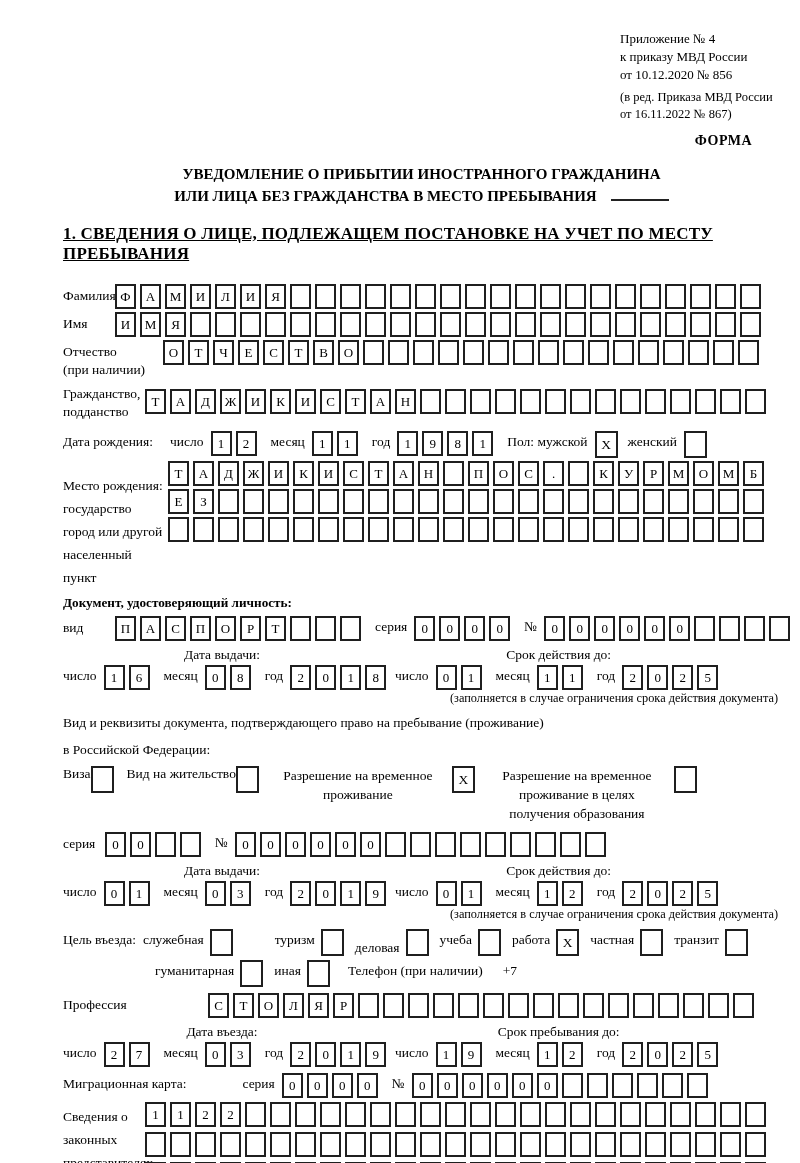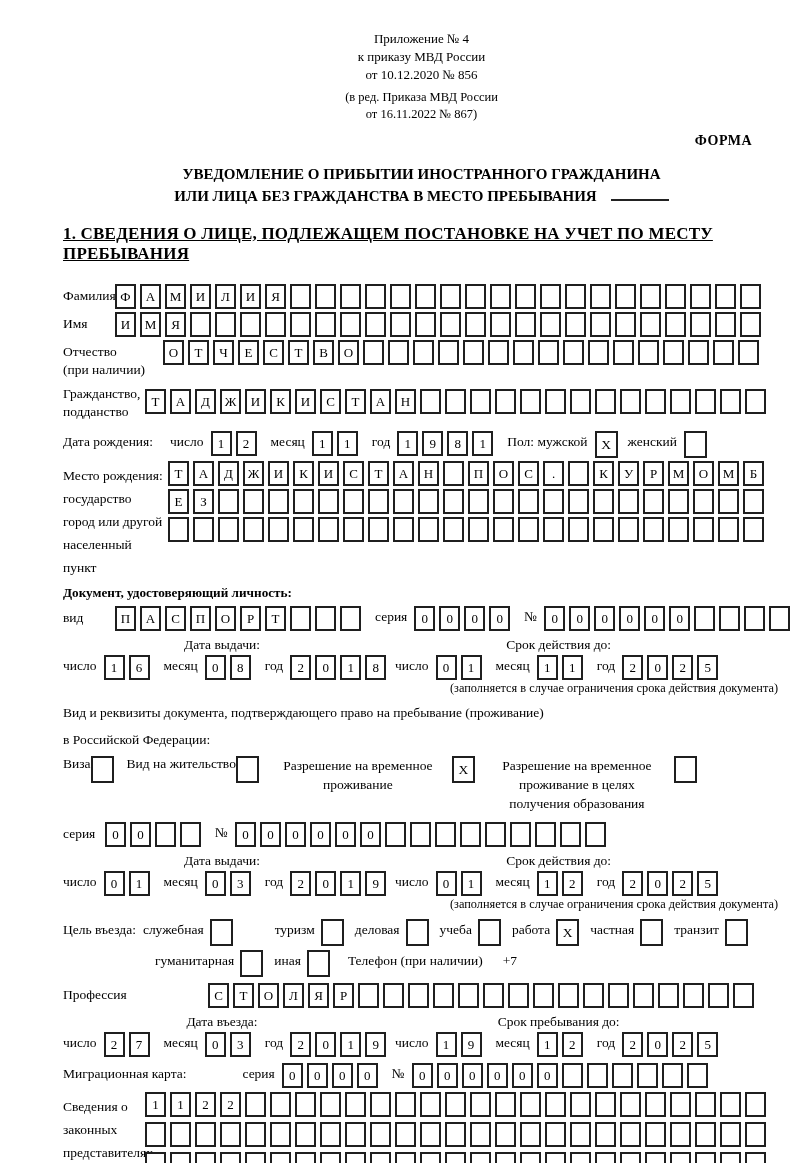--- a/index.html
+++ b/index.html
@@ -1,31 +1,31 @@
 <!DOCTYPE html>
 <html><head>
 <meta charset="utf-8">
 <style>
   html,body{margin:0;padding:0;background:#fff;}
   body{width:800px;height:1163px;color:#000;font-family:"Liberation Serif",serif;font-size:13.5px;overflow:hidden;}
   .page{padding:30px 20px 0 63px;position:relative;}
 
   
-  .hdr-right{line-height:18px;font-size:13px;text-align:center;}
+  .hdr-right{margin-left:557px;line-height:18px;font-size:13px;}
   .hdr-right .rev{margin-top:5px;font-size:12.5px;line-height:17px;}
   .forma{margin-top:10px;padding-right:28px;text-align:right;font-weight:bold;font-size:14px;letter-spacing:.5px;}
 
   .title{margin-top:14px;text-align:center;font-weight:bold;font-size:15px;line-height:22px;}
   .blank-line{display:inline-block;width:58px;border-bottom:2px solid #222;margin-left:14px;vertical-align:baseline;}
   .sec{margin-top:17px;font-weight:bold;font-size:17px;letter-spacing:.2px;text-decoration:underline;}
 
   .form-body{margin-top:20px;}
   .row{display:flex;align-items:flex-start;margin-bottom:3px;}
   .lab{flex-shrink:0;line-height:18px;padding-top:3px;}
-  .w52{width:52px;}.w100{width:100px;}.w82{width:82px;}.w105{width:105px;}.w145{width:145px;}.w42{width:42px;}
+  .w52{width:52px;}.w100{width:100px;}.w82{width:82px;}.w105{width:105px;margin-top:10px;}.w145{width:145px;}.w42{width:42px;}
   .cells{white-space:nowrap;}
   .cell{display:inline-block;width:17px;height:21px;border:2px solid #1f1f1f;margin-right:4px;text-align:center;line-height:21px;font-size:13px;vertical-align:top;background:#fff;}
   .checkbox{display:inline-block;width:19px;height:23px;border:2px solid #1f1f1f;text-align:center;line-height:23px;font-size:13.5px;vertical-align:top;background:#fff;flex-shrink:0;}
 
   .inline-row{display:flex;align-items:flex-start;margin-bottom:3px;flex-wrap:nowrap;}
   .dl{margin:3px 7px 0 10px;white-space:nowrap;}
   .dl.first{margin-left:0;}
 
   .mb10{margin-bottom:10px;align-items:center;}
 
@@ -238,21 +238,21 @@
       <span class="p-opts">
           <span class="opt">
             <span style="margin-top: 3px;">служебная</span>
             <span class="checkbox"></span>
           </span>
           <span class="opt">
             <span style="margin-top: 3px; margin-left: 31px;">туризм</span>
             <span class="checkbox"></span>
           </span>
           <span class="opt">
-            <span style="margin-top: 3px;">деловая</span>
+            <span style="margin-top: 11px;">деловая</span>
             <span class="checkbox"></span>
           </span>
           <span class="opt">
             <span style="margin-top: 3px;">учеба</span>
             <span class="checkbox"></span>
           </span>
           <span class="opt">
             <span style="margin-top: 3px;">работа</span>
             <span class="checkbox">X</span>
           </span>

